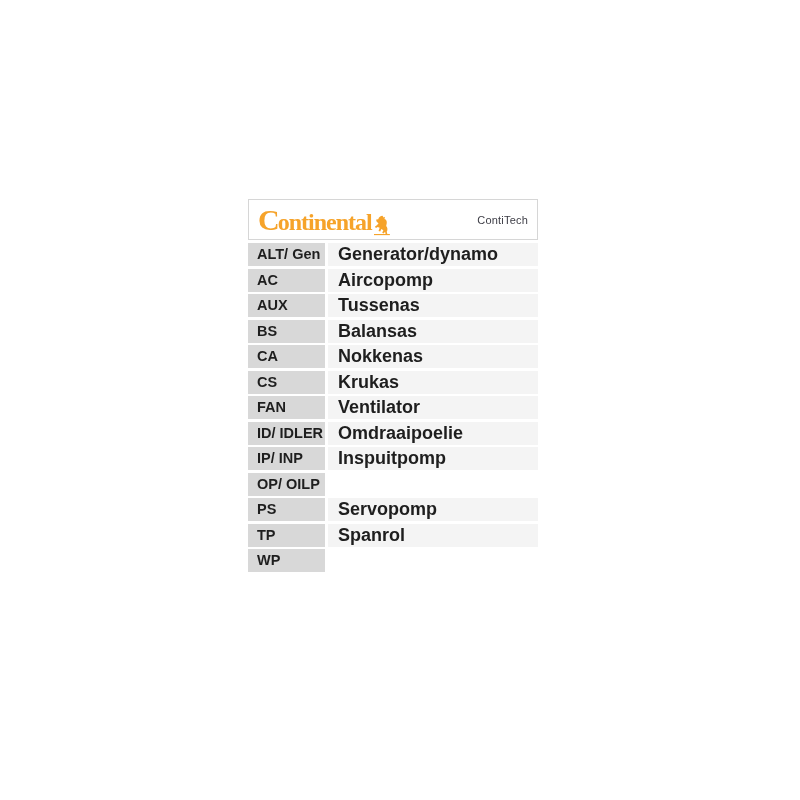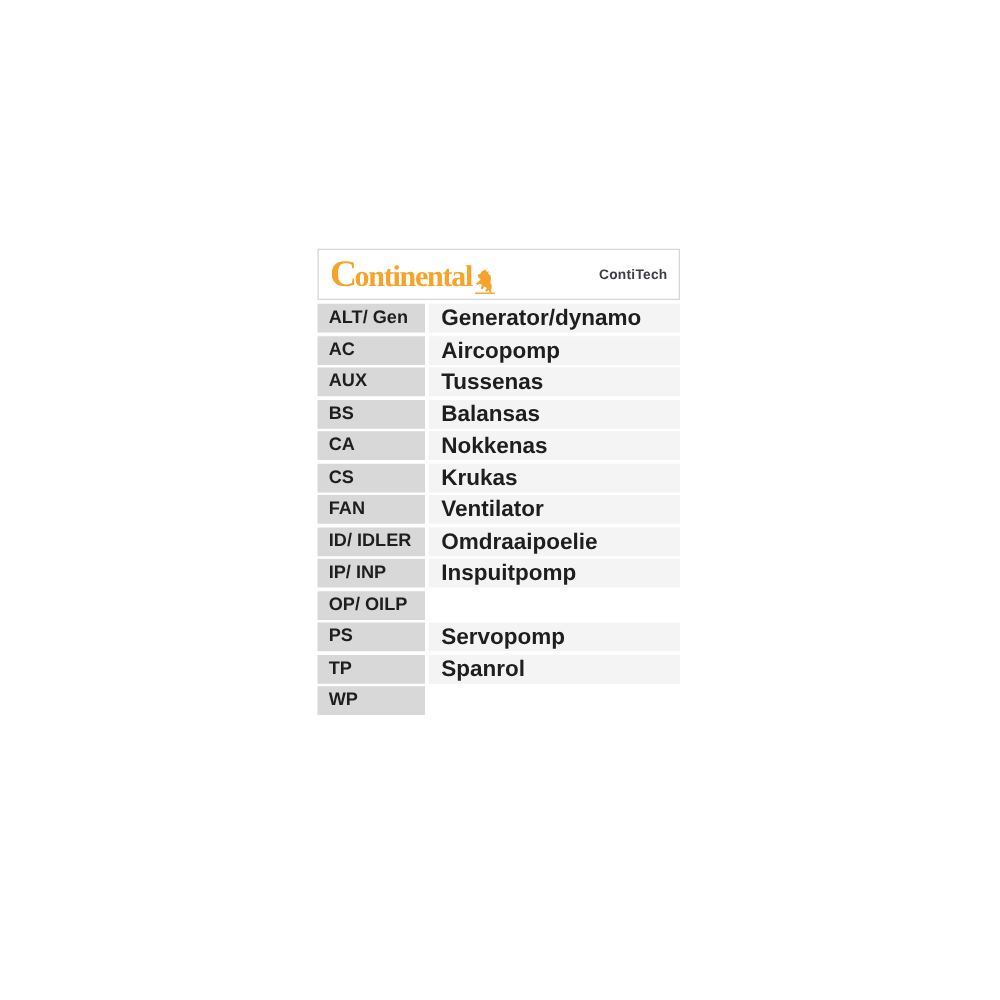--- a/index.html
+++ b/index.html
@@ -1,35 +1,35 @@
 <!DOCTYPE html>
 <html><head>
 <meta charset="utf-8">
 <style>
   * { margin: 0; padding: 0; box-sizing: border-box; }
   html, body { width: 800px; height: 800px; background: #ffffff; overflow: hidden;
                font-family: "Liberation Sans", sans-serif; }
 
-  .legend-card { position: absolute; left: 254px; top: 199px; width: 290px; }
+  .legend-card { position: absolute; left: 248px; top: 199px; width: 290px; }
 
   
   .brand-header { height: 41px; border: 1px solid #d6d6d6; background: #ffffff;
                   display: flex; align-items: center; justify-content: space-between;
                   padding: 0 9px; }
   .logo { display: flex; align-items: flex-end; color: #f6a32a; }
   .logo-text { display: inline-block; font-family: "Liberation Serif", serif;
                font-weight: bold; font-size: 24px; line-height: 1; letter-spacing: -1px; }
   .logo-text::first-letter { font-size: 30px; letter-spacing: -2px; }
   .horse { margin-left: 2px; margin-bottom: -1px; }
-  .contitech { font-size: 11px; font-weight: bold; color: #3d3d46; letter-spacing: 0.2px; }
+  .contitech { font-size: 11px; font-weight: normal; color: #3d3d46; letter-spacing: 0.2px; }
 
   
   .rows { margin-top: 3px; display: flex; flex-direction: column; gap: 2.5px; }
   .row { display: flex; gap: 3px; height: 23px; }
-  .code-cell { width: 86px; background: #d8d8d8; color: #1e1e1e;
+  .code-cell { width: 77px; background: #d8d8d8; color: #1e1e1e;
                font-weight: bold; font-size: 14.5px; line-height: 23px;
                padding-left: 9px; white-space: nowrap; overflow: hidden; }
   .label-cell { flex: 1; background: #f4f4f4; color: #1e1e1e;
                 font-weight: bold; font-size: 18px; line-height: 23px;
                 padding-left: 10px; white-space: nowrap; }
 </style>
 </head>
 <body>
 
 <div class="legend-card">

